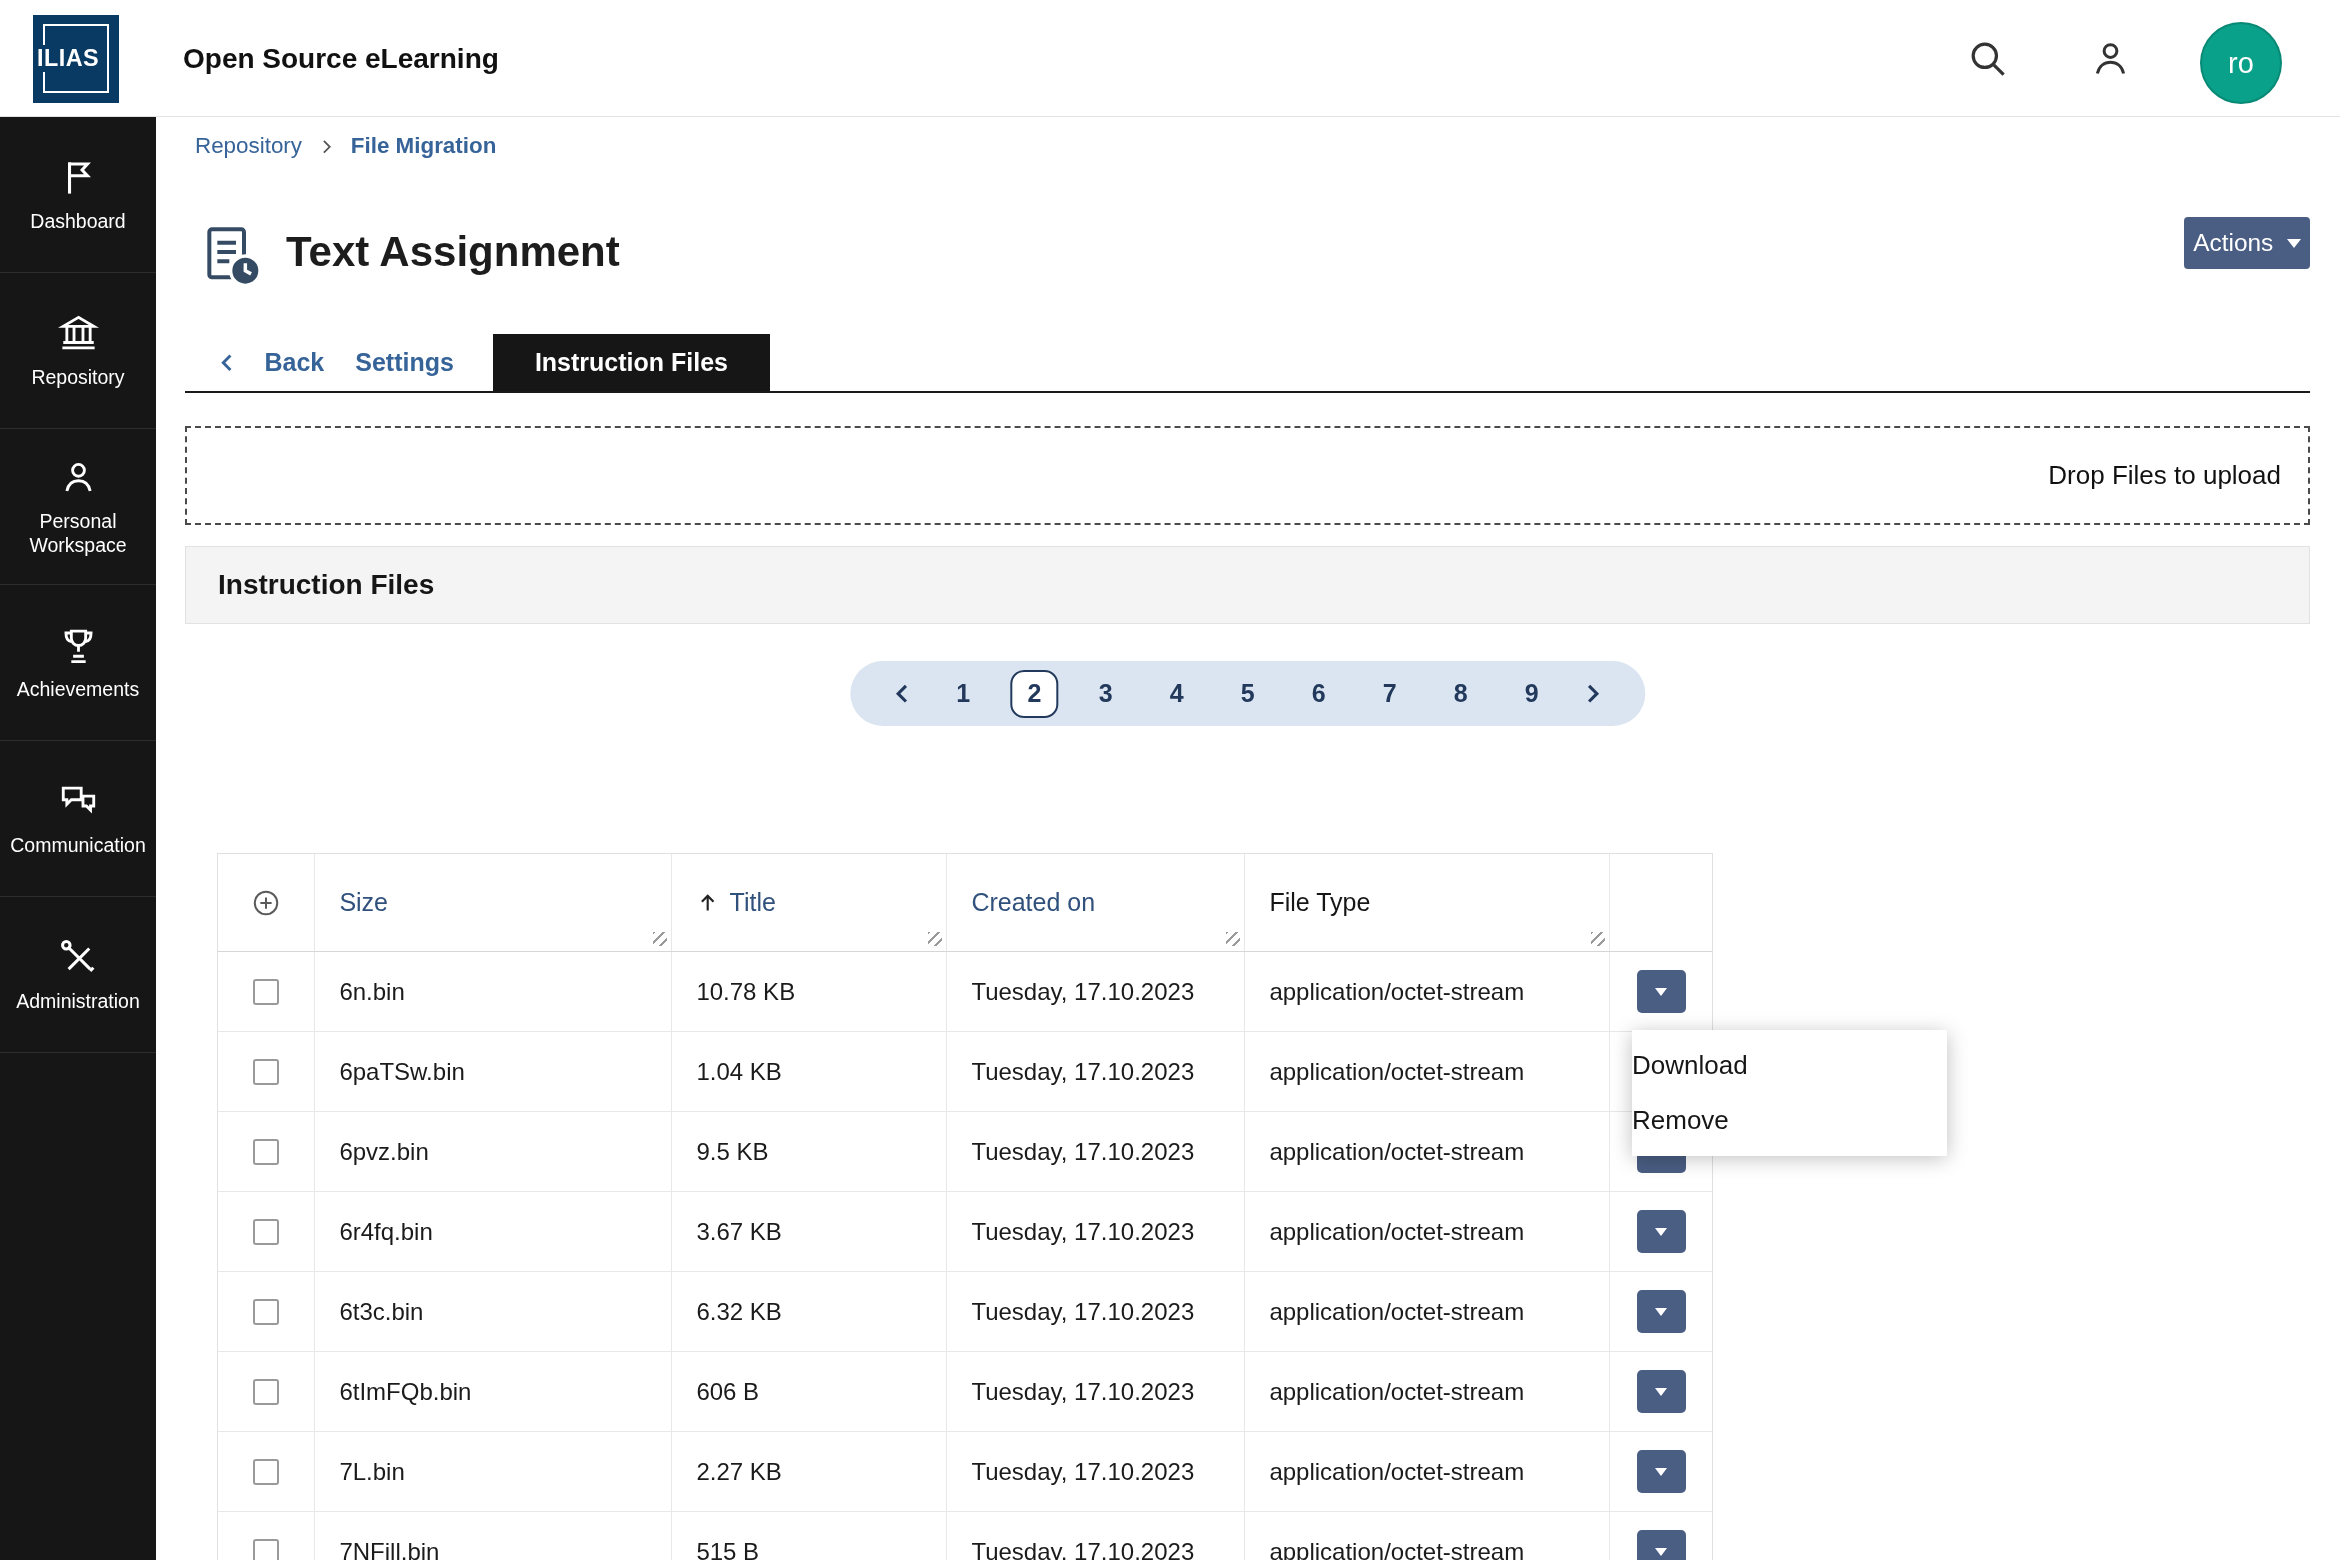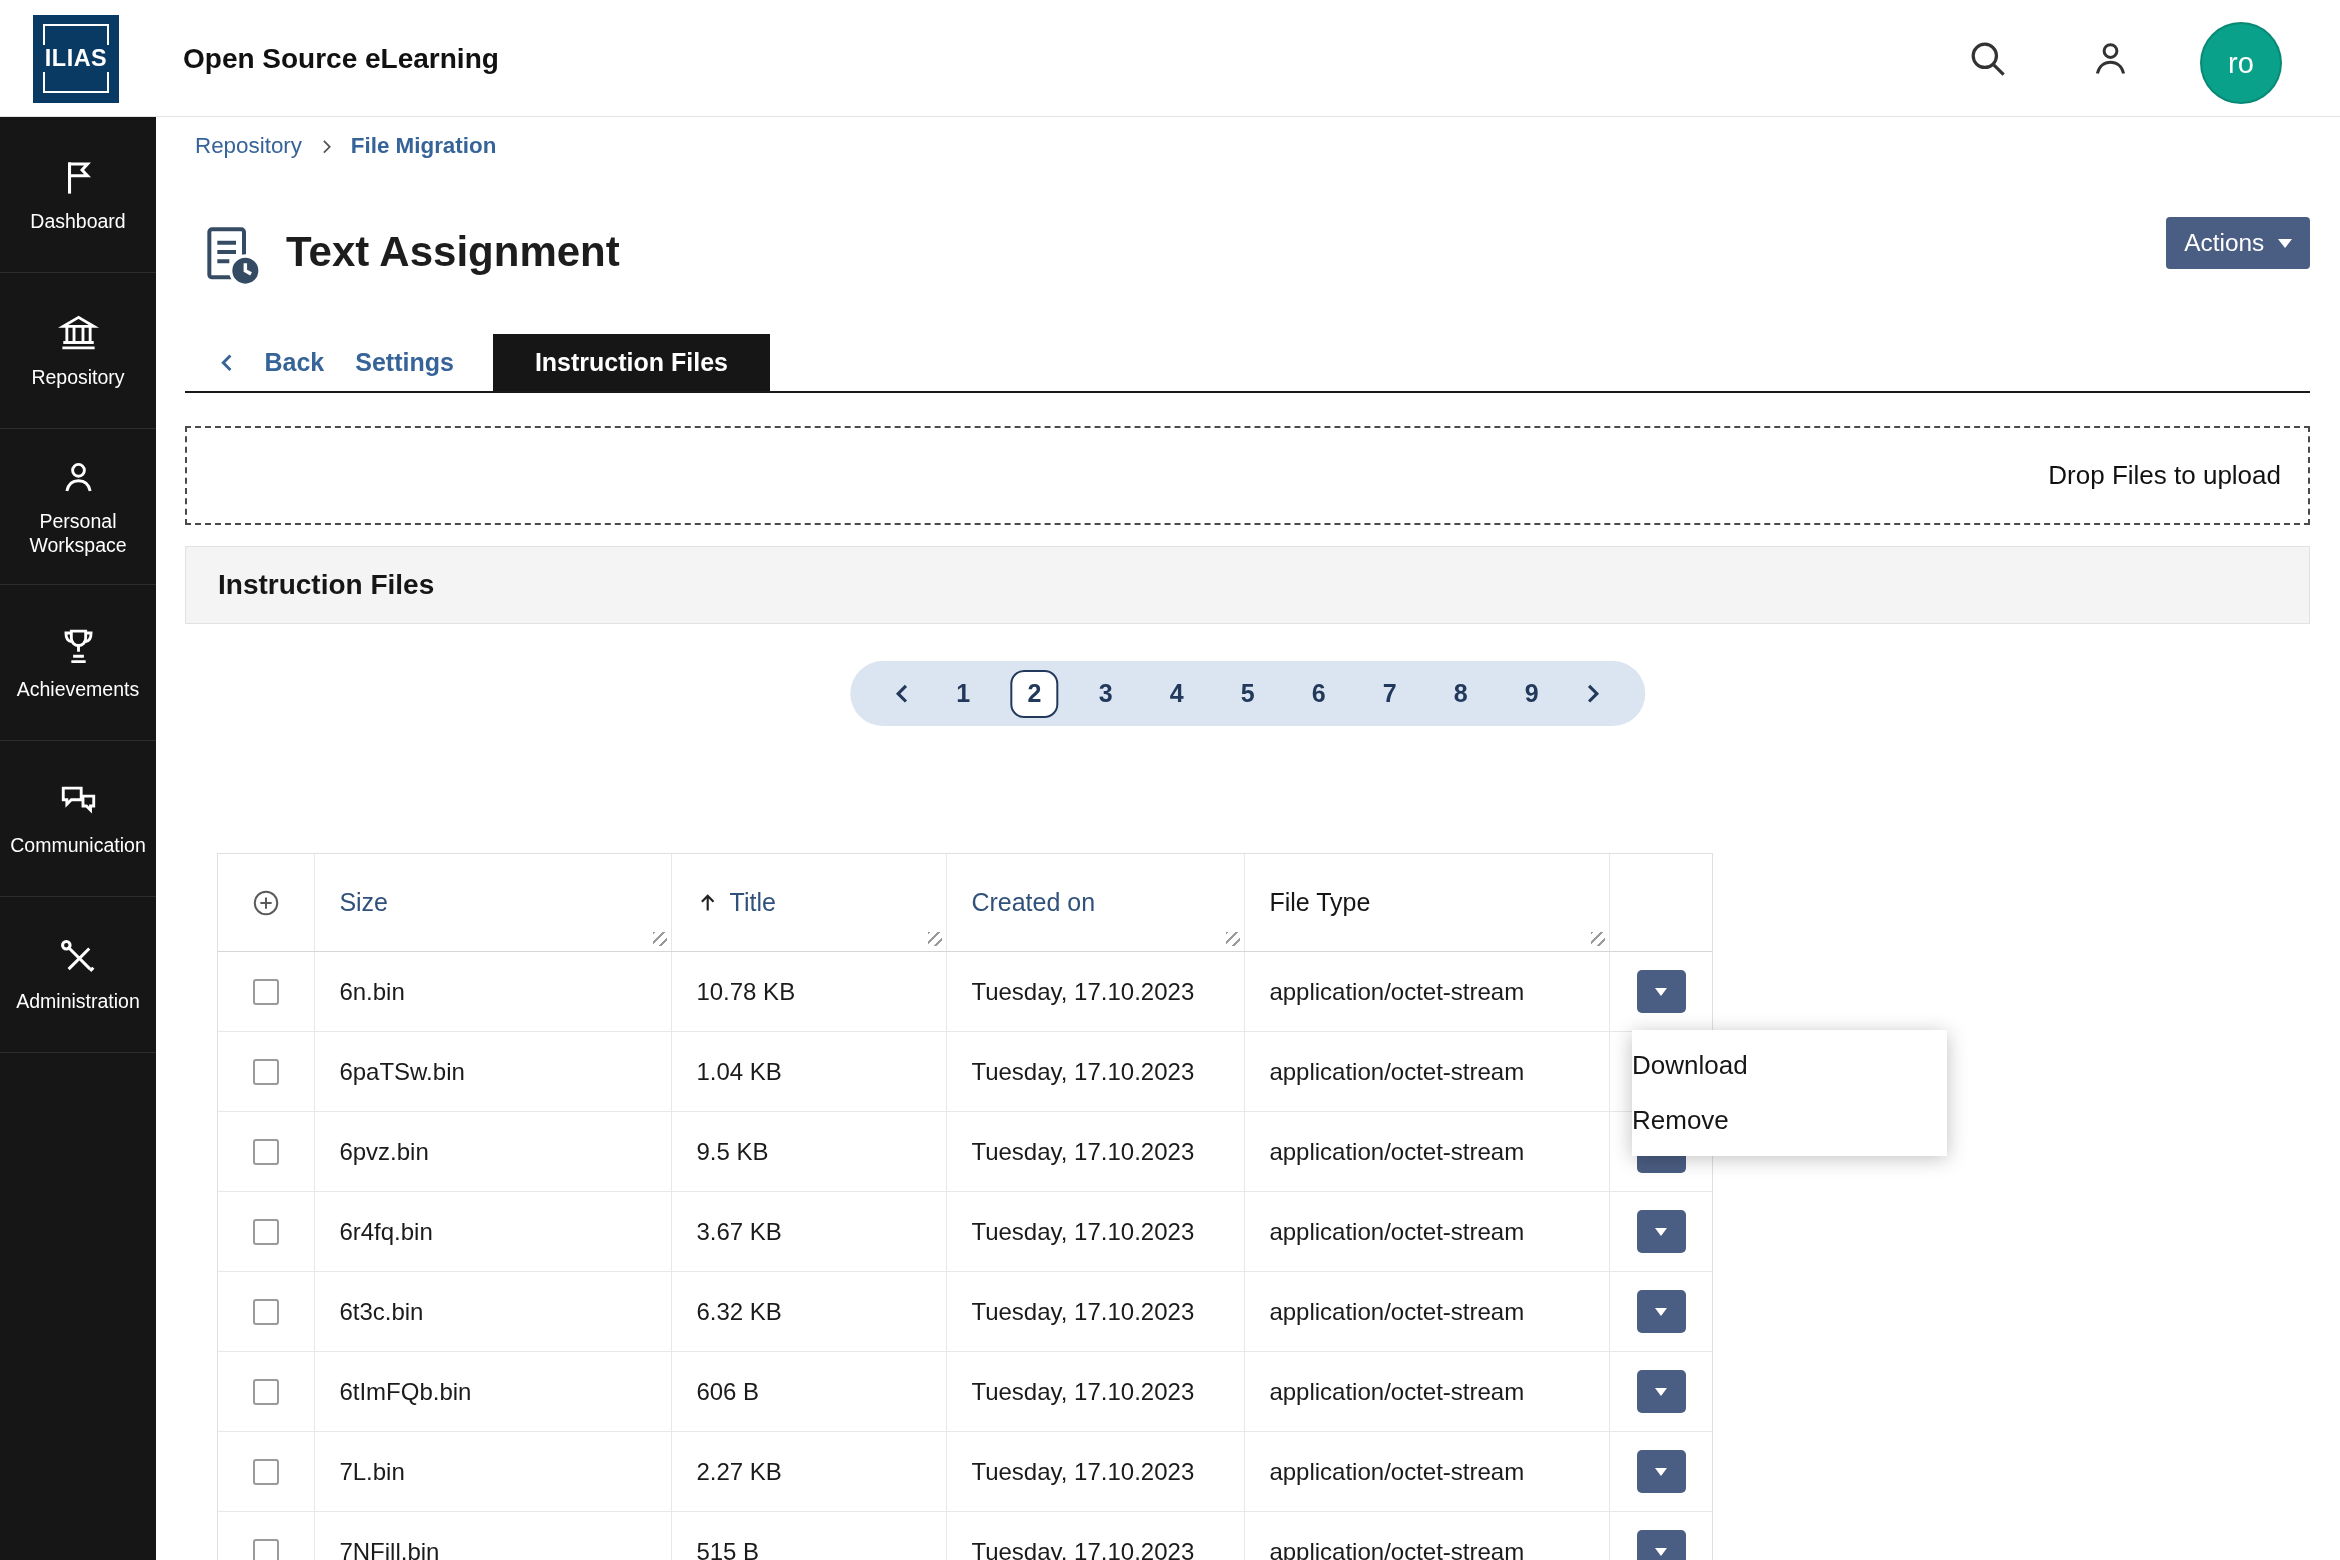--- a/index.html
+++ b/index.html
@@ -4,21 +4,21 @@
 <style>
   * { margin:0; padding:0; box-sizing:border-box; }
   html,body { width:2341px; height:1560px; overflow:hidden; background:#fff;
     font-family:"Liberation Sans", sans-serif; color:#161616; }
   #app { position:relative; width:2341px; height:1560px; }
 
   
   .topbar { position:absolute; top:0; left:0; width:2341px; height:117px;
     background:#fff; border-bottom:1px solid #e3e3e3; z-index:30; }
   .logo { position:absolute; left:33px; top:14.6px; width:86px; height:88px;
-    background:#093a63; color:#fff; display:flex; align-items:center; justify-content:center; cursor:pointer; }
+    background:#093a63; color:#fff; display:flex; align-items:center; justify-content:flex-start; cursor:pointer; }
   .logo::before { content:""; position:absolute; inset:9.8px; border:2.9px solid #fff; }
   .logo span { position:relative; background:#093a63; padding:0 3.9px; font-size:23.4px; font-weight:bold; letter-spacing:0.5px; }
   .app-title { position:absolute; left:183px; top:0; height:117px; display:flex; align-items:center;
     font-size:28px; font-weight:700; color:#111; }
   .topbar-icon { position:absolute; top:33px; width:51px; height:51px; display:flex; align-items:center; justify-content:center; cursor:pointer; }
   .search-pos { left:1962px; }
   .user-pos { left:2085px; }
   .avatar { position:absolute; left:2200px; top:22px; width:82px; height:82px; border-radius:50%;
     background:#0aa18a; border:2.9px solid rgba(0,0,0,.15); color:#fff; font-size:29px;
     display:flex; align-items:center; justify-content:center; cursor:pointer; }
@@ -36,21 +36,21 @@
   .breadcrumb { position:absolute; left:39px; top:7.8px; height:43px; display:flex; align-items:center; gap:15.6px; }
   .crumb { color:#366398; font-size:22.4px; cursor:pointer; }
   .crumb.current { font-weight:700; }
   .crumb-sep svg { width:17.6px; height:17.6px; }
 
   .page-icon { position:absolute; left:44px; top:107px; width:64px; height:64px; }
   .page-title { position:absolute; left:130px; top:101px; height:68px; display:flex; align-items:center;
     font-size:42px; font-weight:600; color:#1d1d1d; }
   .actions-btn { position:absolute; right:31px; top:100px; height:52px; background:#4a5d82; color:#fff;
     border:none; border-radius:3.9px; font-size:24.4px; font-family:inherit; display:flex; align-items:center;
-    gap:13.7px; padding:0 18px; cursor:pointer; }
+    gap:13.7px; padding:0 9px; cursor:pointer; }
   .caret-down { width:0; height:0; border-left:7.8px solid transparent; border-right:7.8px solid transparent;
     border-top:9.8px solid #fff; }
 
   .tabs { position:absolute; top:217px; left:29px; right:31px; height:59px;
     border-bottom:2.9px solid #1a1a1a; display:flex; align-items:center; }
   .back-link { display:flex; align-items:center; gap:26px; margin-left:32px; color:#366398;
     font-size:25px; font-weight:600; cursor:pointer; }
   .tab { color:#366398; font-size:25px; font-weight:600; cursor:pointer; }
   .tab.settings { margin-left:31px; }
   .tab.active { margin-left:39px; height:100%; background:#161616; color:#fff;

